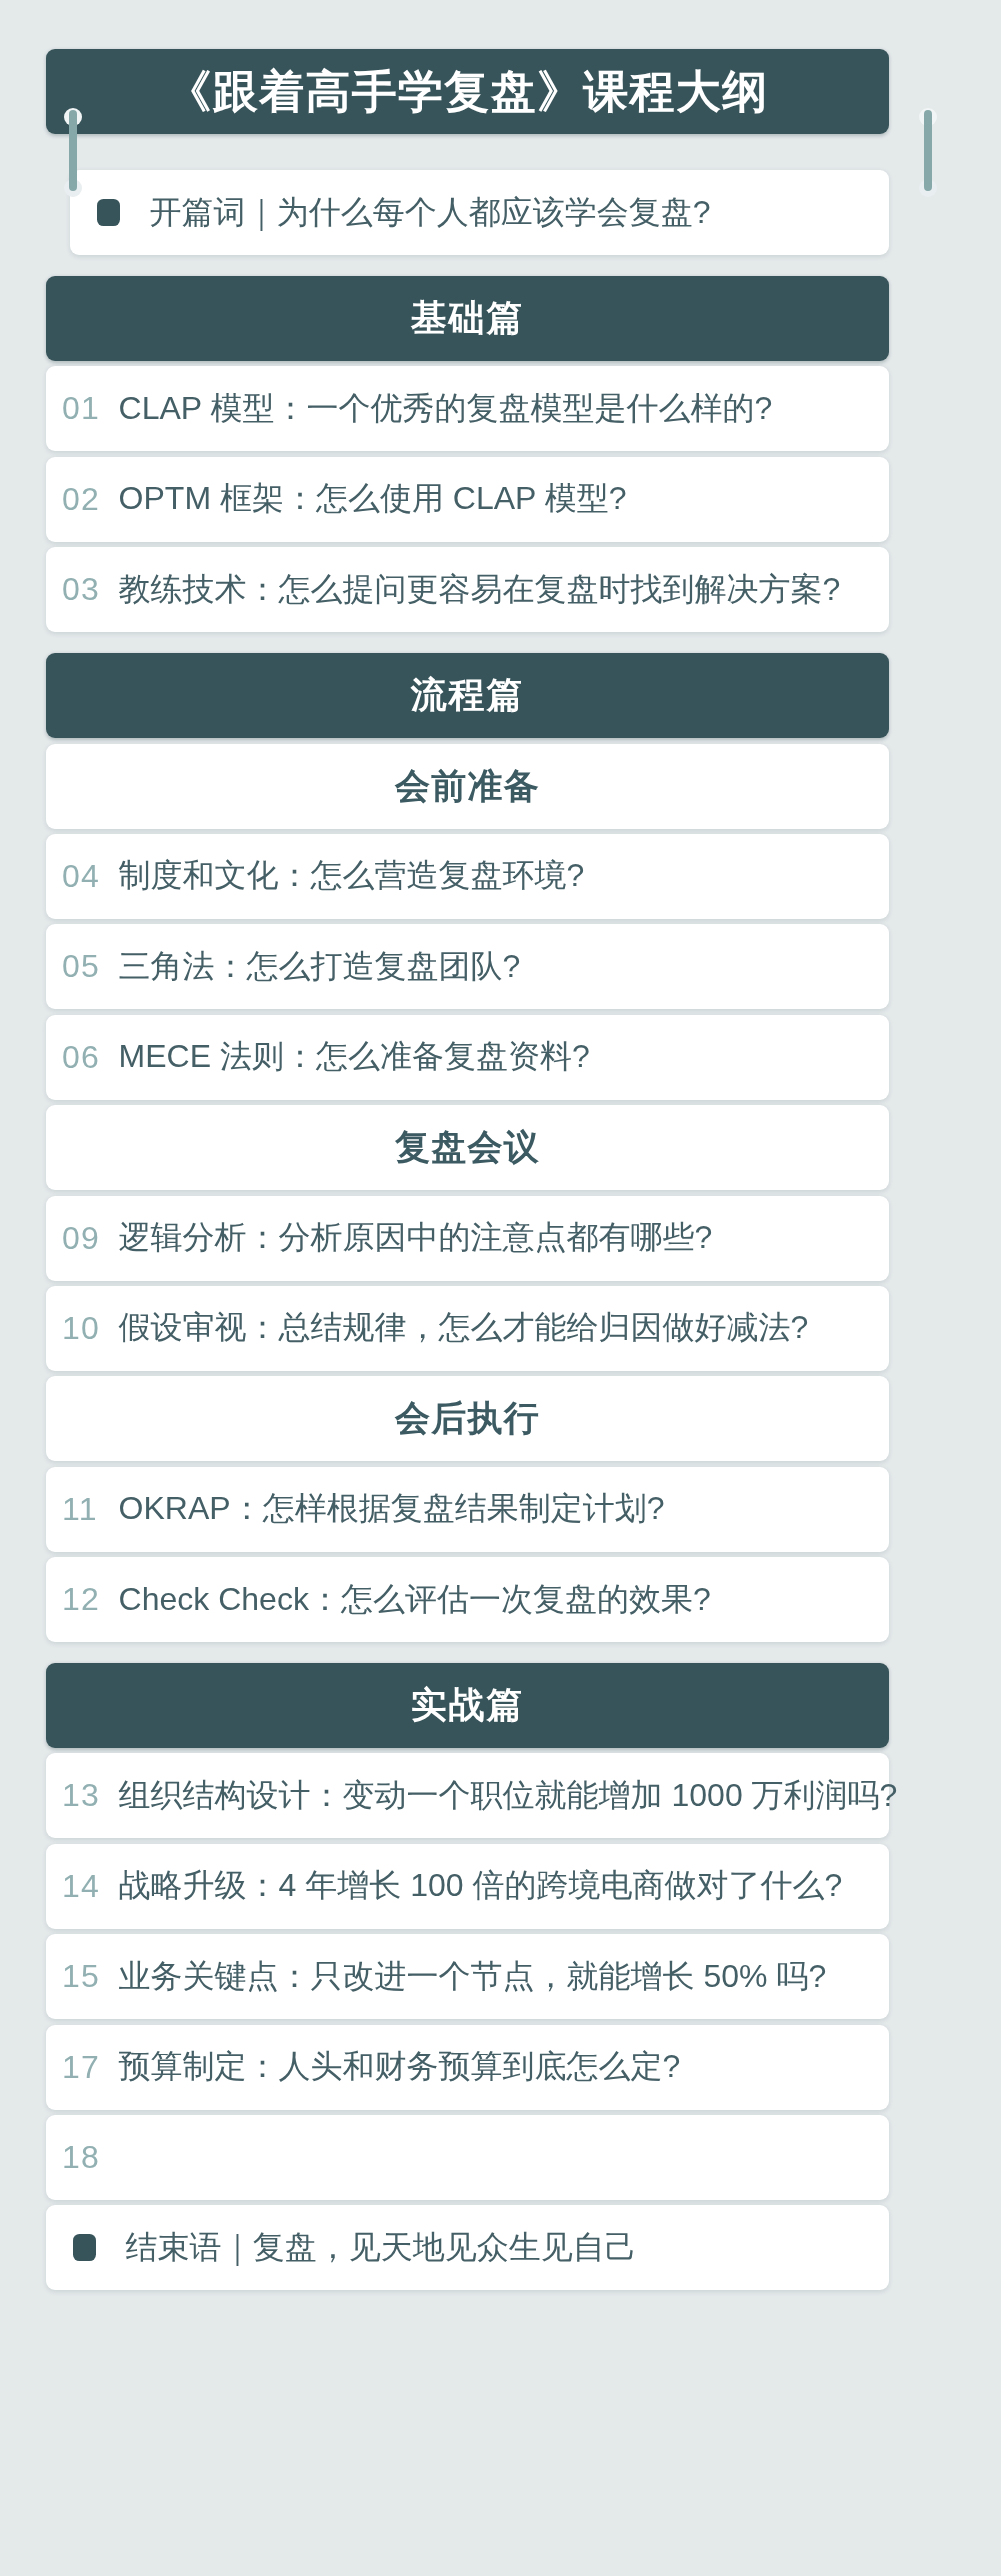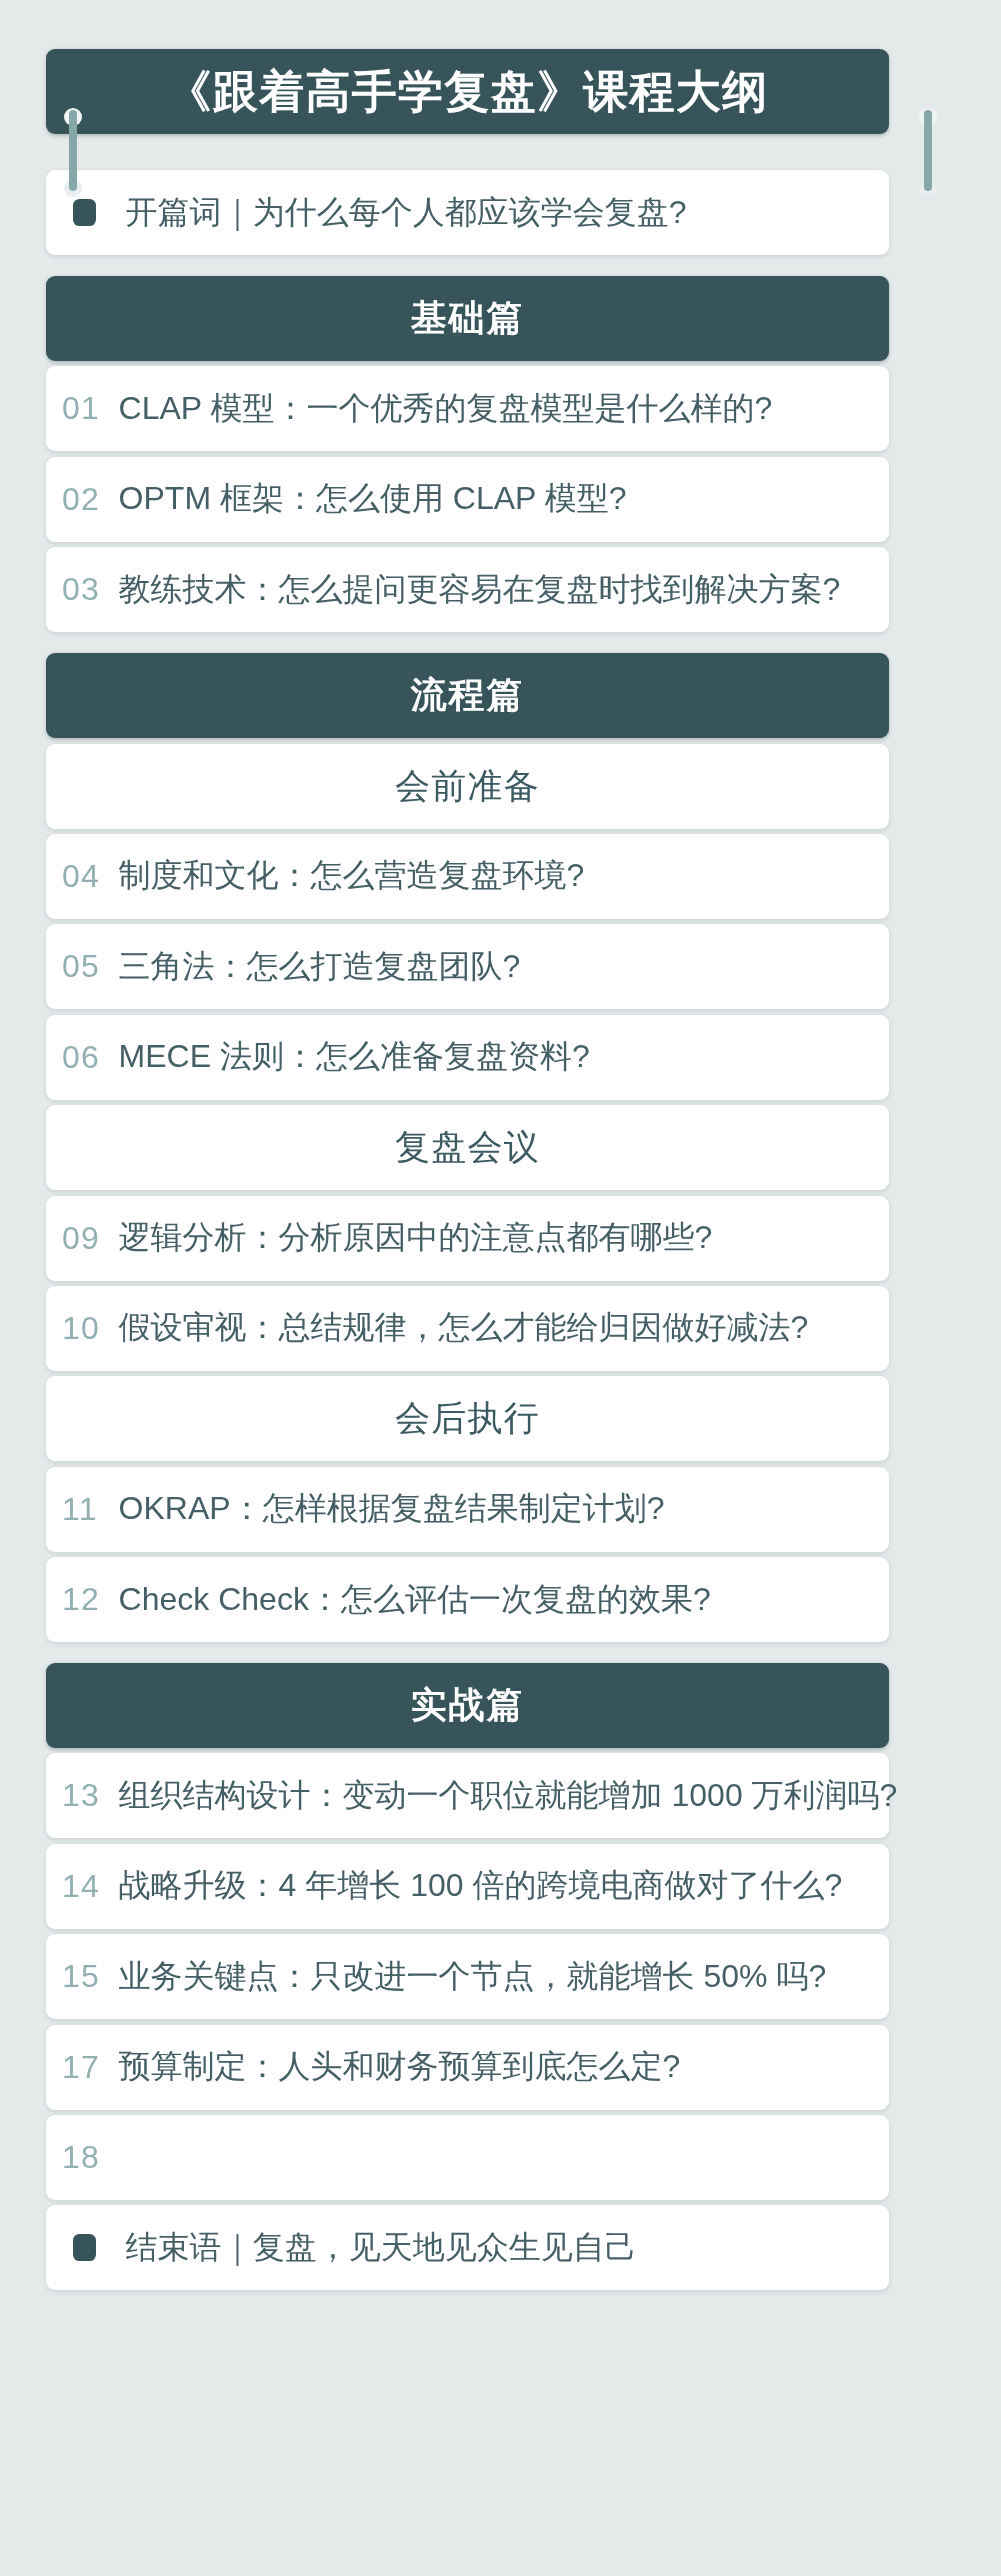--- a/index.html
+++ b/index.html
@@ -28,37 +28,38 @@
     border-radius: 9px;
     display: flex;
     align-items: center;
     margin-top: 5.4px;
   }
   .title-bar {
     margin-top: 0;
   }
   .first-card {
     margin-top: 36px;
+    margin-left: 24px;
   }
   .dark {
     background: #37545a;
     color: #ffffff;
     justify-content: center;
     font-weight: bold;
     box-shadow: 0 1.9px 3.8px rgba(44, 68, 73, 0.28);
   }
   .title-bar { font-size: 45px; letter-spacing: 1.3px; }
   .section-bar { font-size: 36px; letter-spacing: 1.9px; margin-top: 21px; }
   .card {
     background: #ffffff;
     box-shadow: 0 1.9px 4.5px rgba(88, 112, 117, 0.16);
   }
   .subsection {
     justify-content: center;
-    font-weight: normal;
+    font-weight: bold;
     font-size: 35px;
     color: #3b5a61;
     letter-spacing: 1.3px;
   }
   .lesson { padding-left: 16px; }
   .lesson .num {
     color: #92b0b2;
     font-size: 32px;
     min-width: 40px;
     margin-right: 16.6px;

